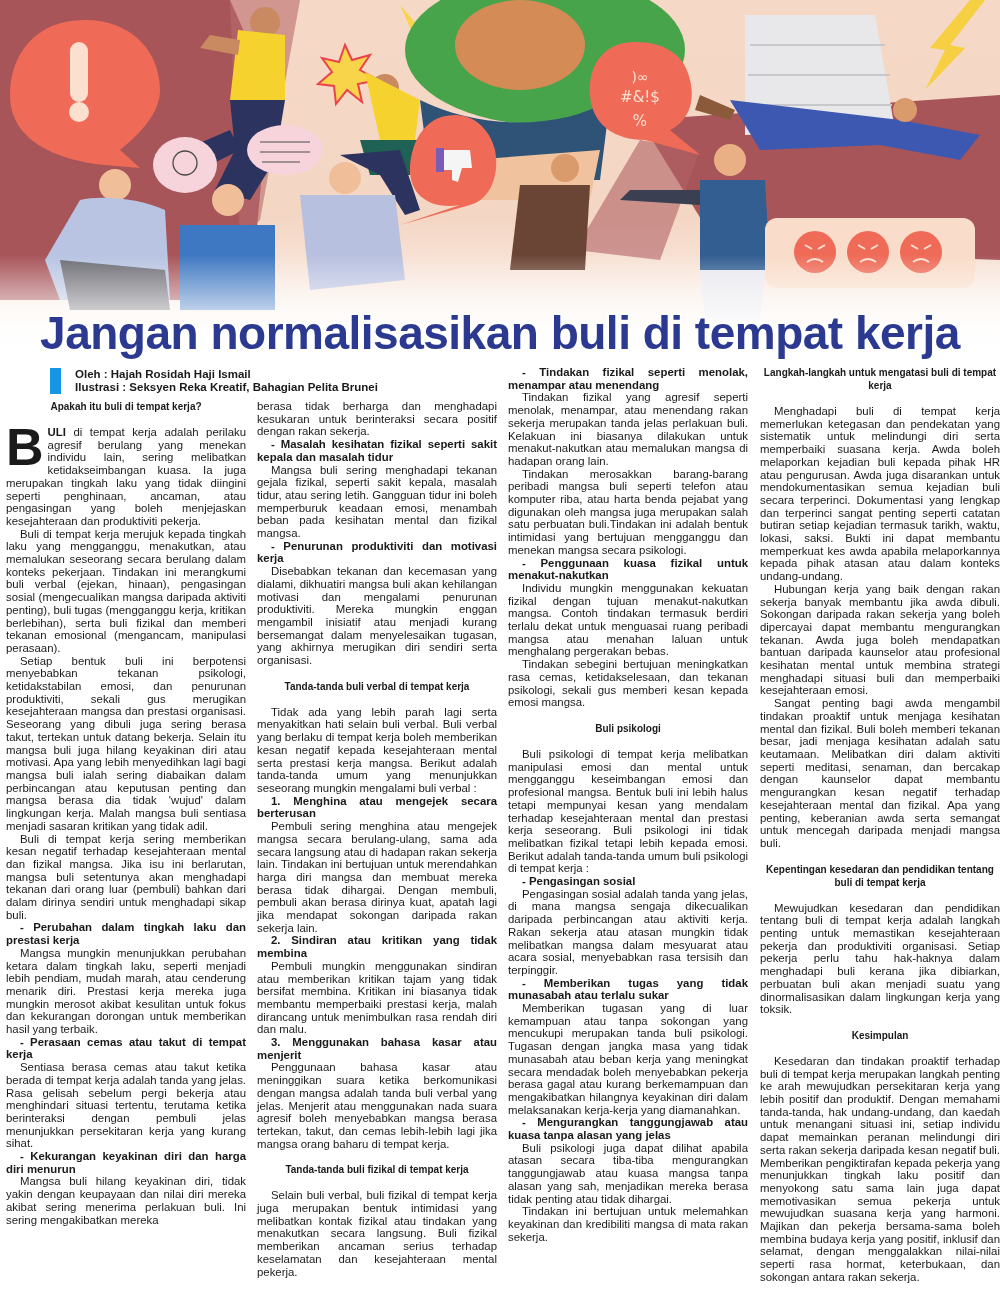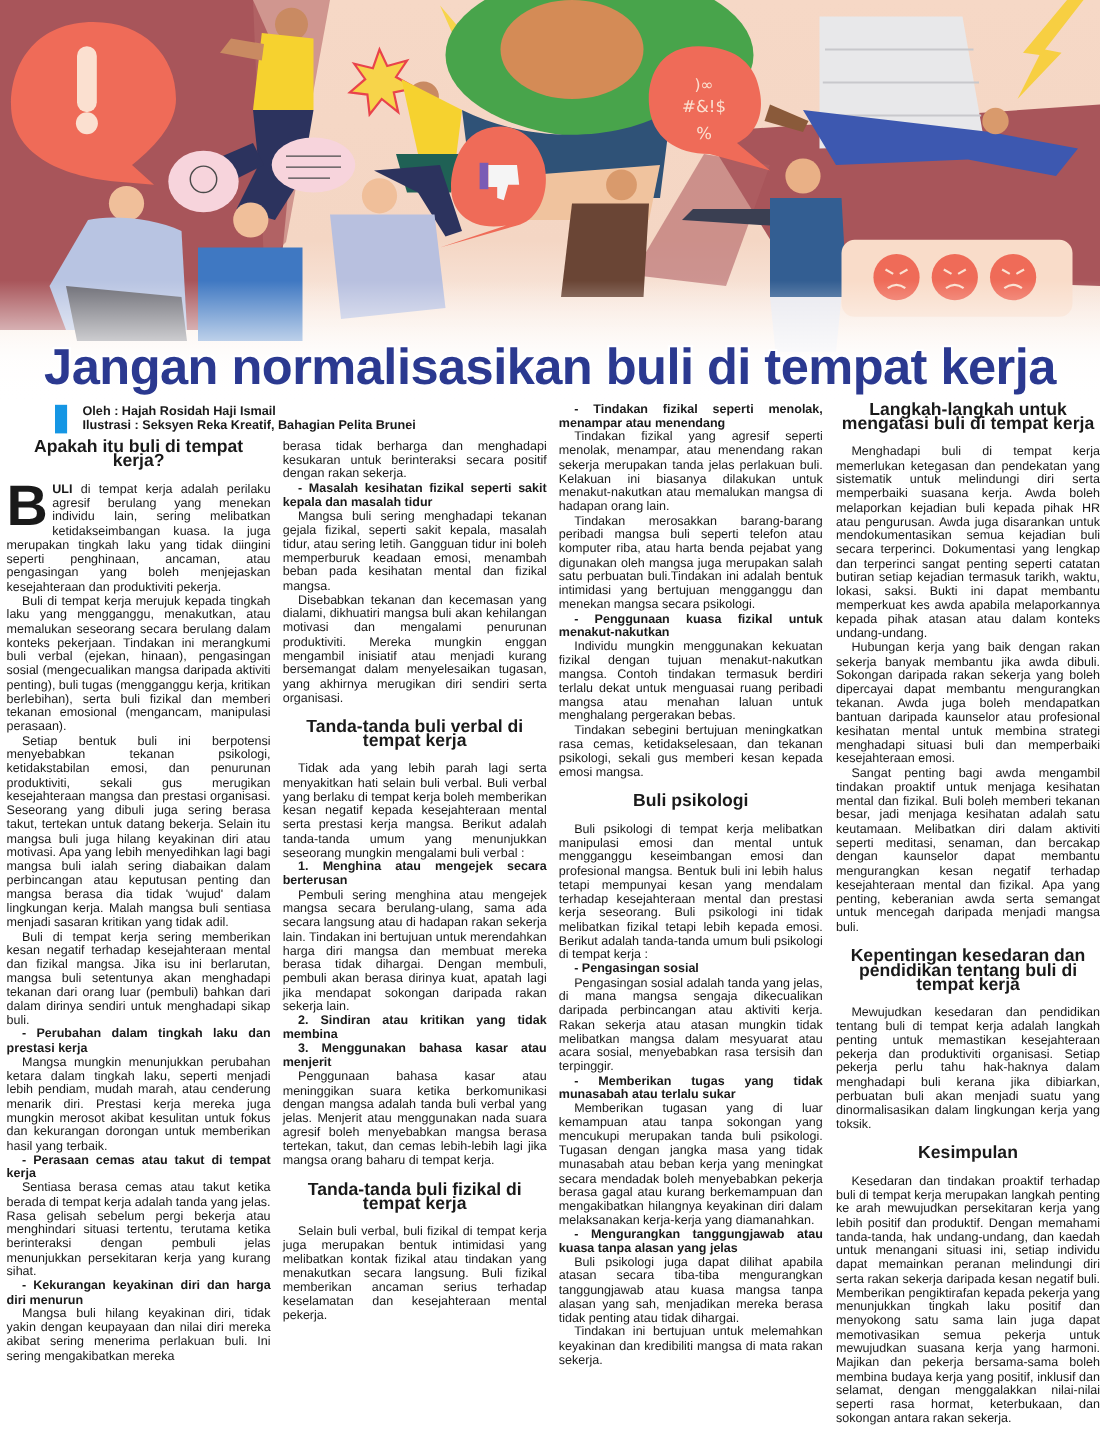--- a/index.html
+++ b/index.html
@@ -25,21 +25,21 @@
   
   .col { position: absolute; width: 240px; font-size: 11.4px; line-height: 12.7px; text-align: justify; }
   .col1 { left: 6px; top: 400px; }
   .col2 { left: 257px; top: 400px; }
   .col3 { left: 508px; top: 366px; }
   .col4 { left: 760px; top: 366px; }
 
   .col p { text-indent: 14px; margin: 0; hyphens: none; }
   .col p.noindent { text-indent: 0; }
   .col .sub { font-weight: 700; text-indent: 14px; }
-  .col .sec { font-weight: 700; text-align: center; font-size: 16px; line-height: 13px; text-indent: 0; }
+  .col .sec { font-weight: 700; text-align: center; font-size: 10px; line-height: 13px; text-indent: 0; }
   .sp-after { margin-bottom: 13px !important; }
 
   .dropcap-wrap { position: relative; }
   .dropcap { float: left; font-size: 52px; line-height: 40px; font-weight: 700; color: #1a1a1a;
              margin: 1px 4px 0 0; font-family: "Liberation Sans", sans-serif; }
   .lead-strong { font-weight: 700; margin-top: 16px; }
 </style>
 </head>
 <body>
 
@@ -187,26 +187,28 @@
   <p class="sub">- Perasaan cemas atau takut di tempat kerja</p>
   <p>Sentiasa berasa cemas atau takut ketika berada di tempat kerja adalah tanda yang jelas. Rasa gelisah sebelum pergi bekerja atau menghindari situasi tertentu, terutama ketika berinteraksi dengan pembuli jelas menunjukkan persekitaran kerja yang kurang sihat.</p>
   <p class="sub">- Kekurangan keyakinan diri dan harga diri menurun</p>
   <p>Mangsa buli hilang keyakinan diri, tidak yakin dengan keupayaan dan nilai diri mereka akibat sering menerima perlakuan buli. Ini sering mengakibatkan mereka</p>
 </div>
 
 <div class="col col2">
   <p class="noindent">berasa tidak berharga dan menghadapi kesukaran untuk berinteraksi secara positif dengan rakan sekerja.</p>
   <p class="sub">- Masalah kesihatan fizikal seperti sakit kepala dan masalah tidur</p>
   <p>Mangsa buli sering menghadapi tekanan gejala fizikal, seperti sakit kepala, masalah tidur, atau sering letih. Gangguan tidur ini boleh memperburuk keadaan emosi, menambah beban pada kesihatan mental dan fizikal mangsa.</p>
+  <p class="sub">- Penurunan produktiviti dan motivasi kerja</p>
   <p class="sp-after">Disebabkan tekanan dan kecemasan yang dialami, dikhuatiri mangsa buli akan kehilangan motivasi dan mengalami penurunan produktiviti. Mereka mungkin enggan mengambil inisiatif atau menjadi kurang bersemangat dalam menyelesaikan tugasan, yang akhirnya merugikan diri sendiri serta organisasi.</p>
   <p class="sec sp-after">Tanda-tanda buli verbal di tempat kerja</p>
   <p>Tidak ada yang lebih parah lagi serta menyakitkan hati selain buli verbal. Buli verbal yang berlaku di tempat kerja boleh memberikan kesan negatif kepada kesejahteraan mental serta prestasi kerja mangsa. Berikut adalah tanda-tanda umum yang menunjukkan seseorang mungkin mengalami buli verbal :</p>
   <p class="sub">1. Menghina atau mengejek secara berterusan</p>
   <p>Pembuli sering menghina atau mengejek mangsa secara berulang-ulang, sama ada secara langsung atau di hadapan rakan sekerja lain. Tindakan ini bertujuan untuk merendahkan harga diri mangsa dan membuat mereka berasa tidak dihargai. Dengan membuli, pembuli akan berasa dirinya kuat, apatah lagi jika mendapat sokongan daripada rakan sekerja lain.</p>
   <p class="sub">2. Sindiran atau kritikan yang tidak membina</p>
+  <p>Pembuli mungkin menggunakan sindiran atau memberikan kritikan tajam yang tidak bersifat membina. Kritikan ini biasanya tidak membantu memperbaiki prestasi kerja, malah dirancang untuk menimbulkan rasa rendah diri dan malu.</p>
   <p class="sub">3. Menggunakan bahasa kasar atau menjerit</p>
   <p class="sp-after">Penggunaan bahasa kasar atau meninggikan suara ketika berkomunikasi dengan mangsa adalah tanda buli verbal yang jelas. Menjerit atau menggunakan nada suara agresif boleh menyebabkan mangsa berasa tertekan, takut, dan cemas lebih-lebih lagi jika mangsa orang baharu di tempat kerja.</p>
   <p class="sec sp-after">Tanda-tanda buli fizikal di tempat kerja</p>
   <p>Selain buli verbal, buli fizikal di tempat kerja juga merupakan bentuk intimidasi yang melibatkan kontak fizikal atau tindakan yang menakutkan secara langsung. Buli fizikal memberikan ancaman serius terhadap keselamatan dan kesejahteraan mental pekerja.</p>
 </div>
 
 <div class="col col3">
   <p class="sub">- Tindakan fizikal seperti menolak, menampar atau menendang</p>
   <p>Tindakan fizikal yang agresif seperti menolak, menampar, atau menendang rakan sekerja merupakan tanda jelas perlakuan buli. Kelakuan ini biasanya dilakukan untuk menakut-nakutkan atau memalukan mangsa di hadapan orang lain.</p>
   <p>Tindakan merosakkan barang-barang peribadi mangsa buli seperti telefon atau komputer riba, atau harta benda pejabat yang digunakan oleh mangsa juga merupakan salah satu perbuatan buli.Tindakan ini adalah bentuk intimidasi yang bertujuan mengganggu dan menekan mangsa secara psikologi.</p>

